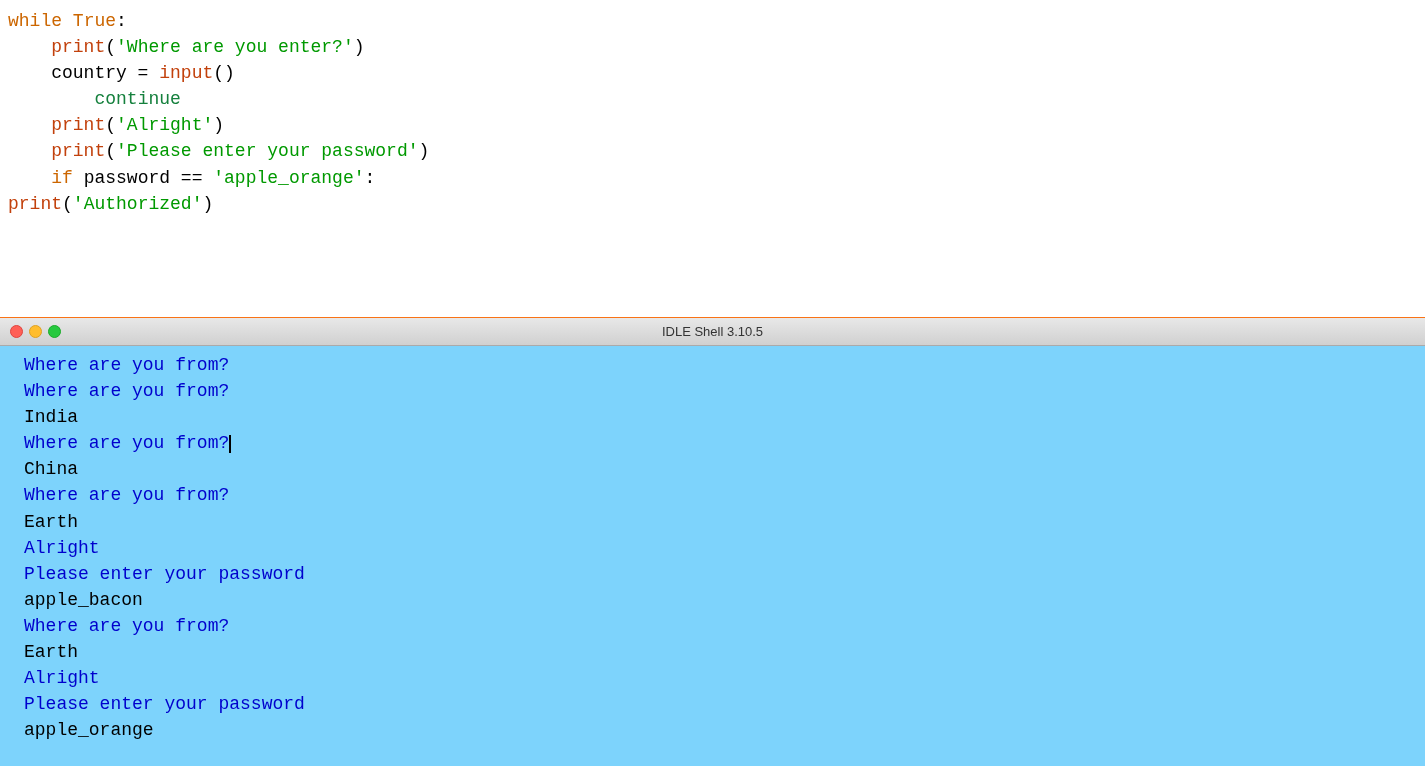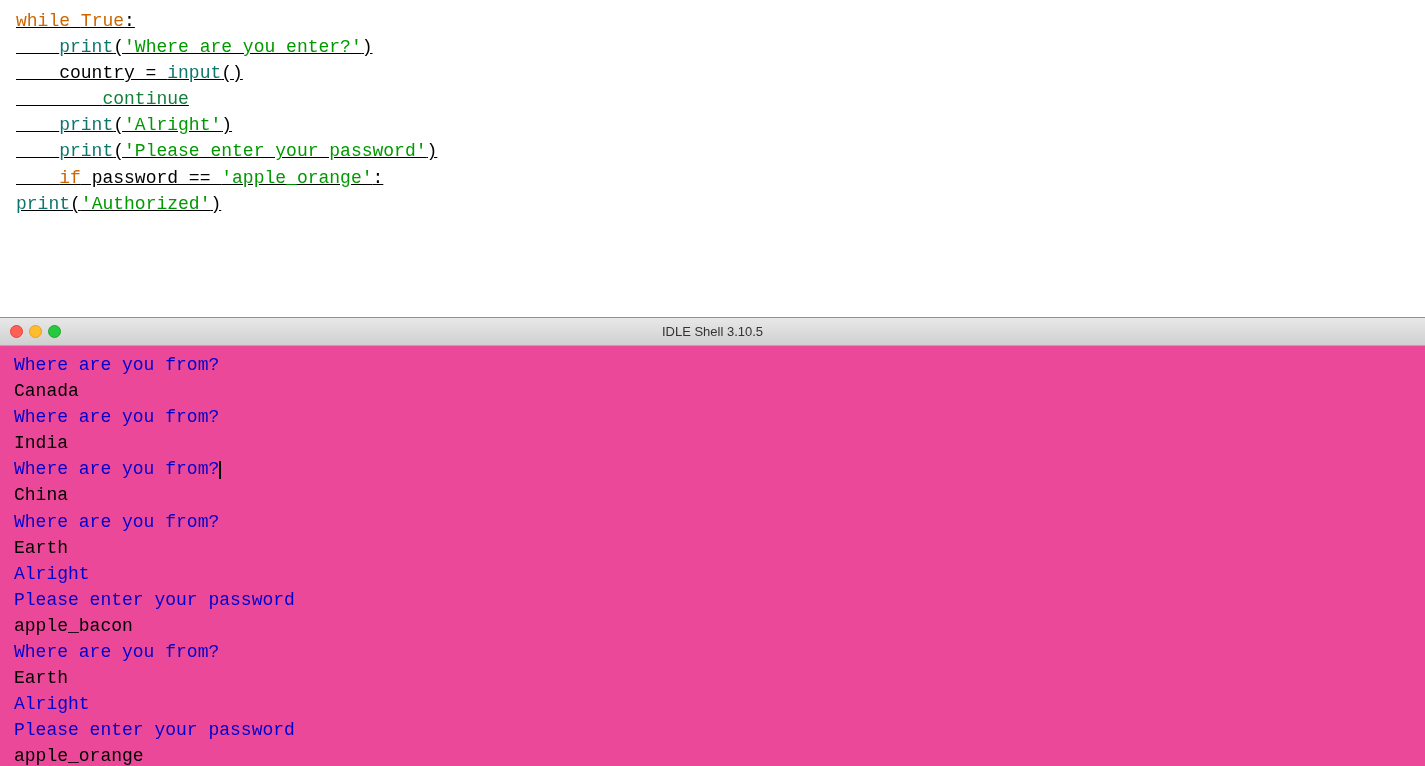--- a/index.html
+++ b/index.html
@@ -13,25 +13,24 @@
       height: 766px;
       background: #ffffff;
       font-family: 'Courier New', Courier, monospace;
       font-size: 18px;
       overflow: hidden;
     }
 
     
     #code-editor {
       background: #ffffff;
-      padding: 8px 0 8px 8px;
+      padding: 8px 0 8px 0;
       height: 317px;
       overflow: hidden;
       line-height: 1.45;
-      text-decoration: underline;
     }
 
     .code-line {
       white-space: pre;
       padding: 0 8px;
       line-height: 1.45;
     }
 
     
     #shell-window {
@@ -73,37 +72,37 @@
       height: 13px;
       border-radius: 50%;
       display: inline-block;
     }
 
     .win-btn.close { background: #ff5f56; border: 1px solid #e0443e; }
     .win-btn.minimize { background: #ffbd2e; border: 1px solid #dea123; }
     .win-btn.maximize { background: #27c93f; border: 1px solid #1aab29; }
 
     #shell-content {
-      background: #ec4899;
+      background: #7dd3fc;
       flex: 1;
-      padding: 6px 14px;
+      padding: 6px 24px;
       overflow: hidden;
       line-height: 1.45;
     }
 
     .shell-line {
       white-space: pre;
       line-height: 1.45;
     }
 
     
     .c-orange { color: #cc6600; }
     .c-black { color: #000000; }
     .c-green-str { color: #009900; }
-    .c-blue-func { color: #0f766e; }
+    .c-blue-func { color: #c2410c; }
     .c-orange-kw { color: #15803d; }
     .c-blue-output { color: #0000cd; }
     .c-black-input { color: #000000; }
 
     
     .cursor {
       display: inline-block;
       width: 2px;
       height: 1em;
       background: #000;
@@ -134,21 +133,20 @@
   <div id="shell-titlebar">
     <div class="window-buttons">
       <span class="win-btn close"></span>
       <span class="win-btn minimize"></span>
       <span class="win-btn maximize"></span>
     </div>
     <span id="shell-title">IDLE Shell 3.10.5</span>
   </div>
   <div id="shell-content">
   <div class="shell-line"><span class="c-blue-output">Where are you from?</span></div>
-      <div class="shell-line"><span class="c-black-input">Canada</span></div>
       <div class="shell-line"><span class="c-blue-output">Where are you from?</span></div>
       <div class="shell-line"><span class="c-black-input">India</span></div>
       <div class="shell-line"><span class="c-blue-output">Where are you from?</span><span class="cursor"></span></div>
       <div class="shell-line"><span class="c-black-input">China</span></div>
       <div class="shell-line"><span class="c-blue-output">Where are you from?</span></div>
       <div class="shell-line"><span class="c-black-input">Earth</span></div>
       <div class="shell-line"><span class="c-blue-output">Alright</span></div>
       <div class="shell-line"><span class="c-blue-output">Please enter your password</span></div>
       <div class="shell-line"><span class="c-black-input">apple_bacon</span></div>
       <div class="shell-line"><span class="c-blue-output">Where are you from?</span></div>

